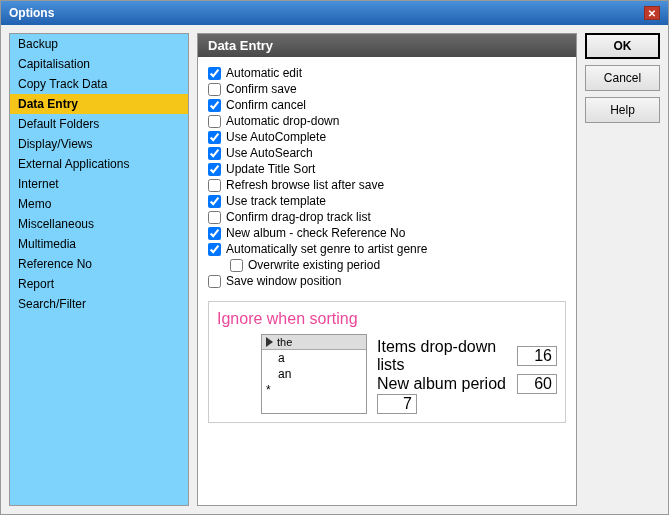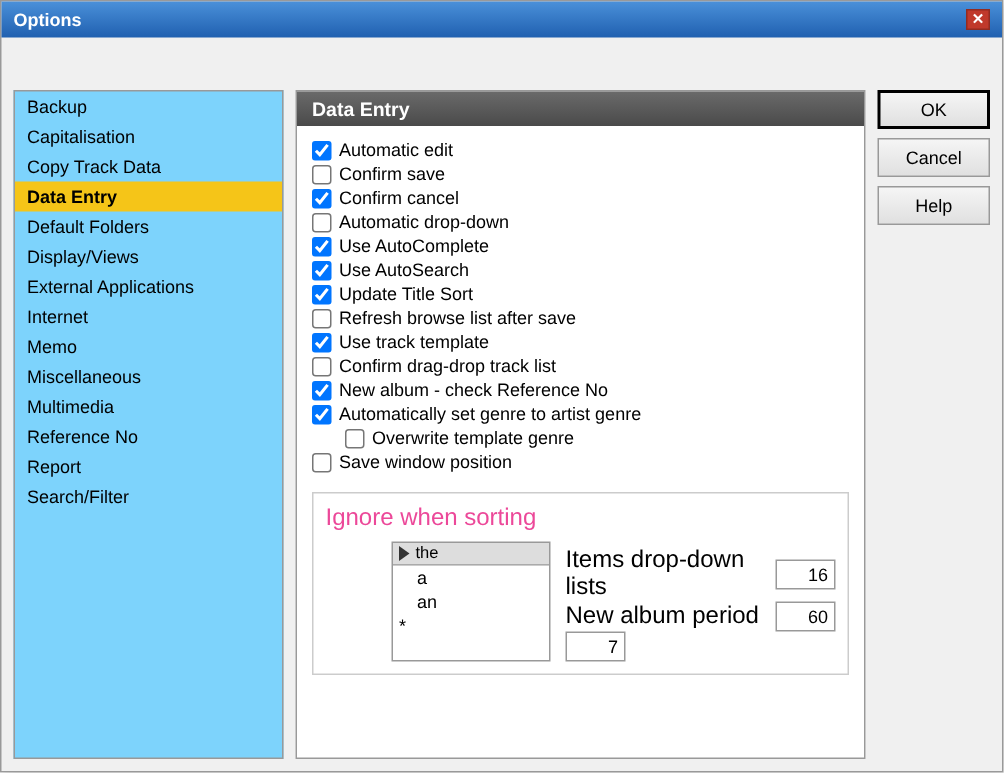--- a/index.html
+++ b/index.html
@@ -14,21 +14,20 @@
       height: 515px;
     }
     .window {
       width: 669px;
       height: 515px;
       background: #f0f0f0;
       border: 1px solid #999;
       box-shadow: 2px 2px 8px rgba(0,0,0,0.4);
       display: flex;
       flex-direction: column;
-      gap: 27px;
     }
     .title-bar {
       background: linear-gradient(to bottom, #4a90d9, #2060b0);
       color: white;
       padding: 4px 8px;
       display: flex;
       align-items: center;
       justify-content: space-between;
       height: 24px;
       flex-shrink: 0;
@@ -173,21 +172,21 @@
       font-size: 16px;
       color: #000;
     }
     .field-value {
       width: 40px;
       height: 20px;
       border: 1px solid #999;
       background: white;
       text-align: right;
       padding-right: 4px;
-      font-size: 12px;
+      font-size: 16px;
     }
     .buttons-panel {
       width: 75px;
       flex-shrink: 0;
       display: flex;
       flex-direction: column;
       gap: 6px;
     }
     .btn {
       width: 75px;
@@ -195,20 +194,21 @@
       background: linear-gradient(to bottom, #f5f5f5, #e0e0e0);
       border: 1px solid #999;
       cursor: pointer;
       font-size: 12px;
       display: flex;
       align-items: center;
       justify-content: center;
     }
     .btn.default {
       border: 2px solid #000;
+      font-weight: bold;
     }
     .arrow-right {
       display: inline-block;
       width: 0;
       height: 0;
       border-top: 5px solid transparent;
       border-bottom: 5px solid transparent;
       border-left: 7px solid #333;
       margin-right: 4px;
     }
@@ -286,21 +286,21 @@
               <div class="checkbox-row">
                 <input type="checkbox" checked="" style="">
                 <span class="checkbox-label">New album - check Reference No</span>
               </div>
               <div class="checkbox-row">
                 <input type="checkbox" checked="" style="">
                 <span class="checkbox-label">Automatically set genre to artist genre</span>
               </div>
               <div class="checkbox-row indent">
                 <input type="checkbox" style="">
-                <span class="checkbox-label">Overwrite template genre</span>
+                <span class="checkbox-label">Overwrite existing period</span>
               </div>
               <div class="checkbox-row">
                 <input type="checkbox" style="">
                 <span class="checkbox-label">Save window position</span>
               </div>
             </div>
           <div class="ignore-section">
             <div class="ignore-title">Ignore when sorting</div>
             <div class="ignore-content">
               <div class="ignore-list-container">

